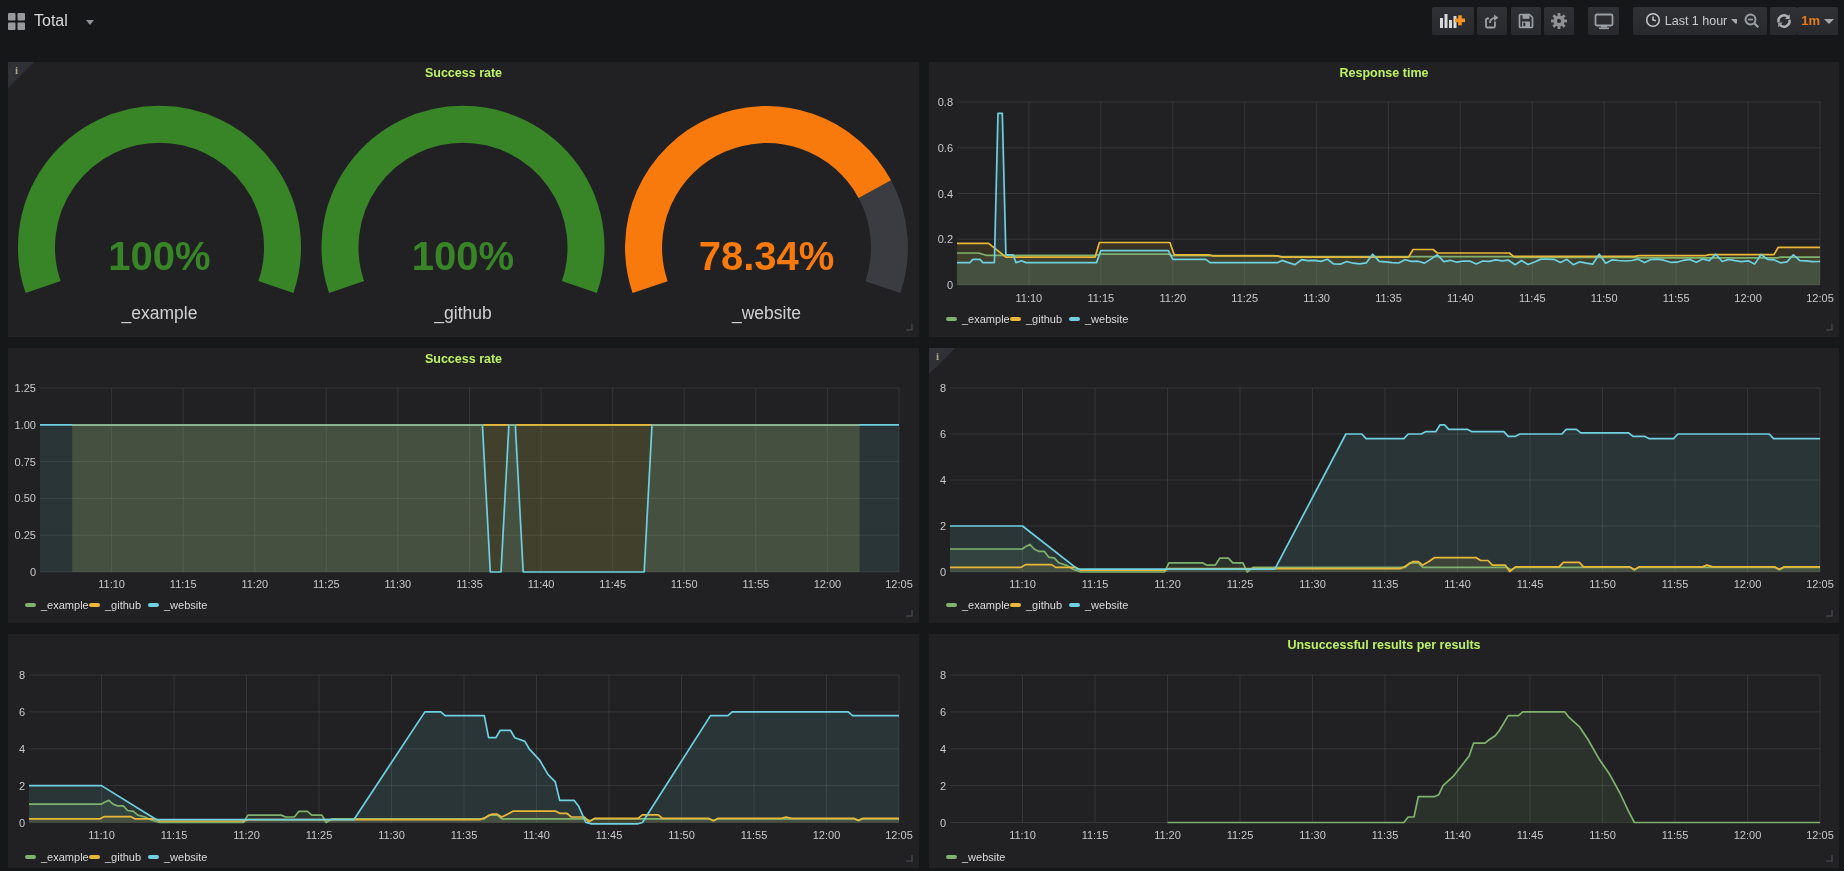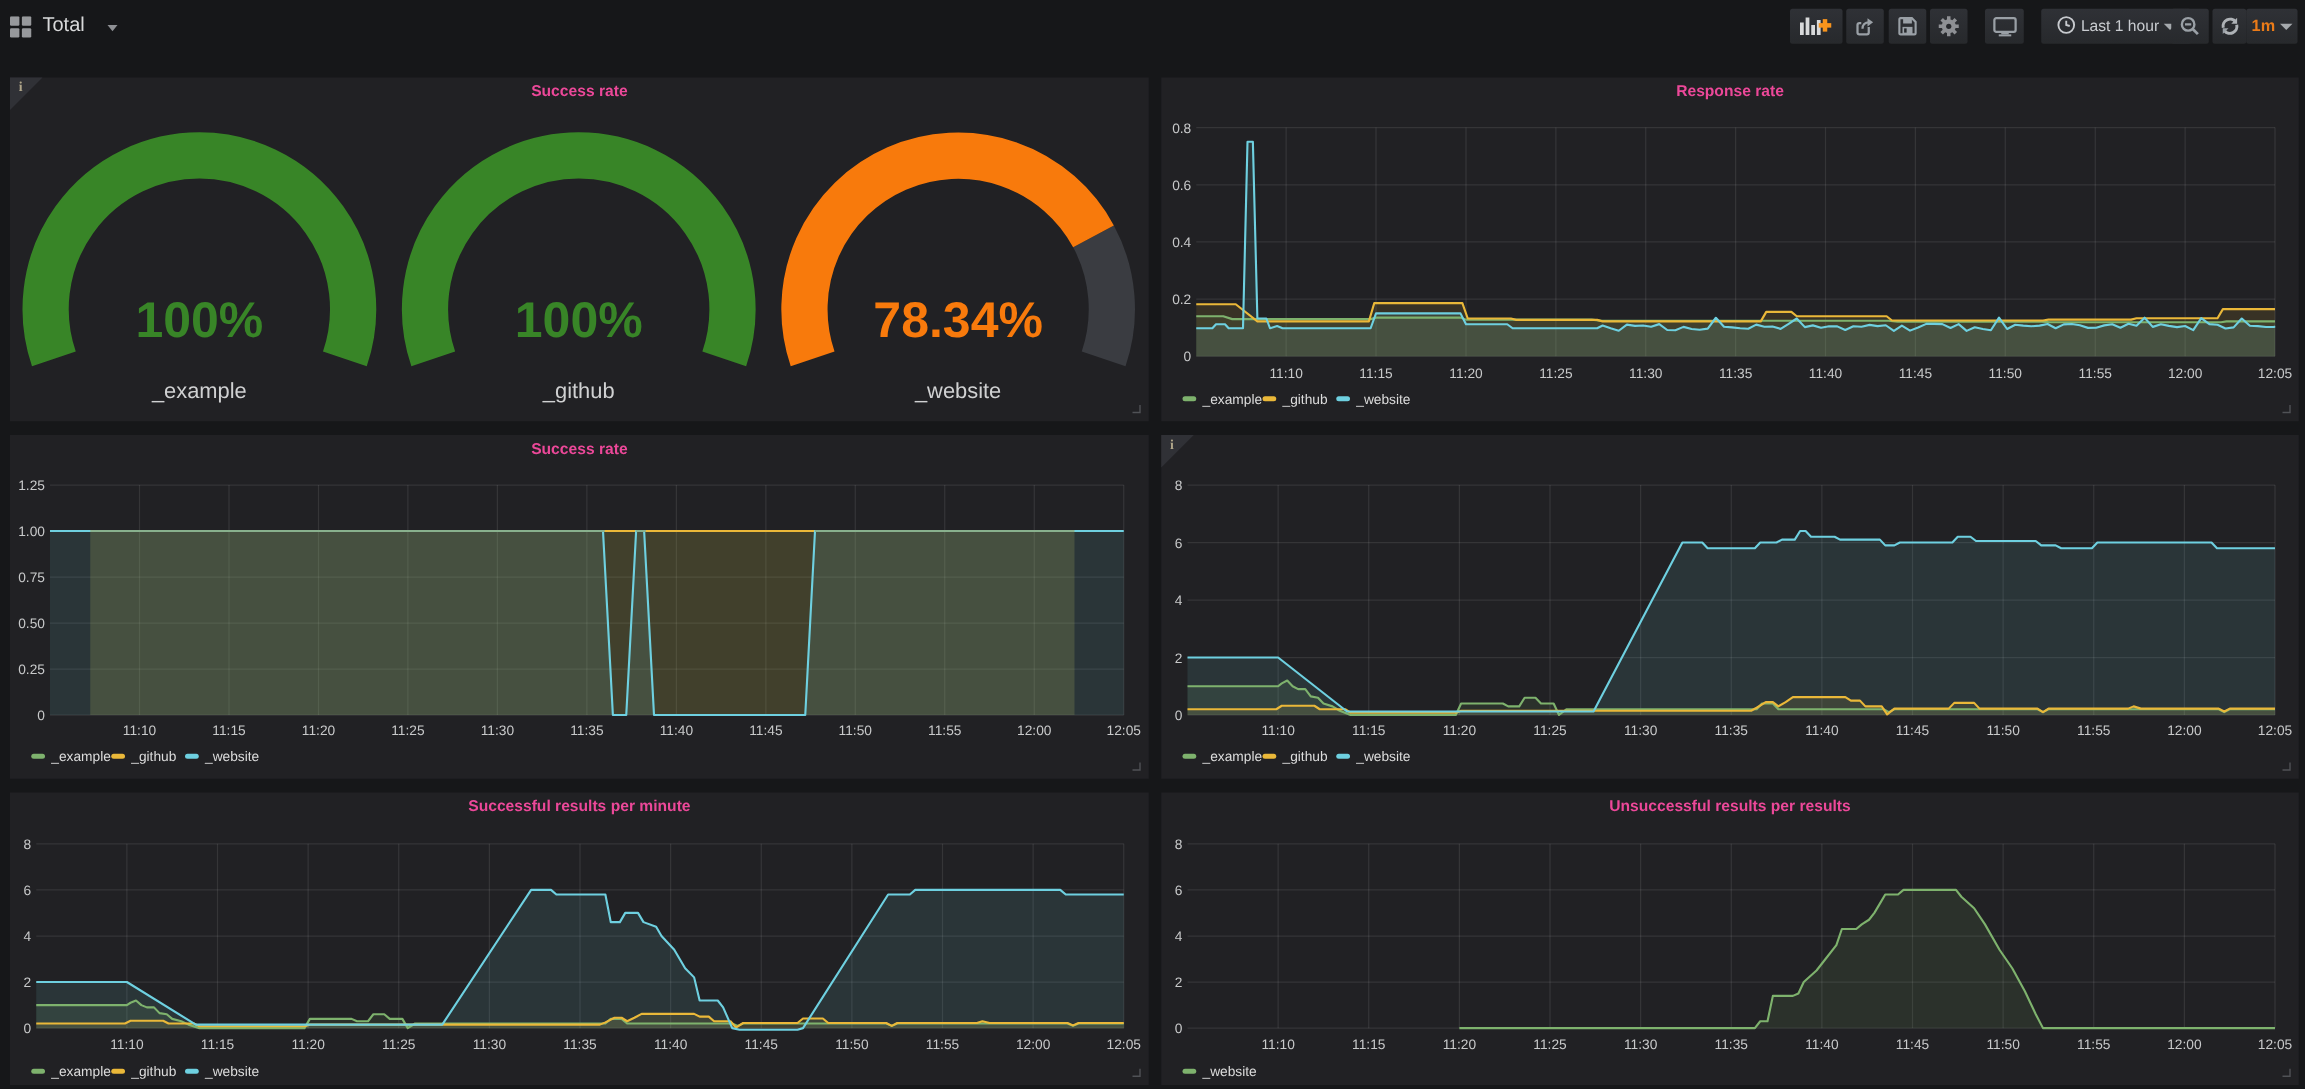--- a/index.html
+++ b/index.html
@@ -1,20 +1,20 @@
 <!DOCTYPE html>
 <html><head><meta charset="utf-8"><style>
 * { margin:0; padding:0; box-sizing:border-box; }
 html,body { width:1844px; height:871px; background:#161719; font-family:"Liberation Sans",sans-serif; overflow:hidden; }
 .nav { position:absolute; left:0; top:0; width:100%; height:42px; }
 .btn { position:absolute; top:7px; height:28px; background:linear-gradient(#2f3136,#27292c); border-radius:2px; text-align:center; }
 .caret { position:absolute; width:0; height:0; border-left:4.5px solid transparent; border-right:4.5px solid transparent; border-top:5px solid #8e9094; }
 .caret2 { display:inline-block; width:0; height:0; border-left:5px solid transparent; border-right:5px solid transparent; border-top:5.5px solid #a5a9ad; vertical-align:1px; }
 .panel { position:absolute; background:#212124; }
-.ptitle { position:absolute; left:0; right:0; top:4px; text-align:center; font-size:12.5px; font-weight:bold; color:#ec4899; }
+.ptitle { position:absolute; left:0; right:0; top:4px; text-align:center; font-size:12.5px; font-weight:bold; color:#bef264; }
 </style></head><body>
 <div class="nav">
     <svg width="20" height="20" style="position:absolute;left:8px;top:13px">
       <rect x="0" y="0" width="7.5" height="7.5" rx="1" fill="#97999c"></rect>
       <rect x="9.5" y="0" width="7.5" height="7.5" rx="1" fill="#97999c"></rect>
       <rect x="0" y="9.5" width="7.5" height="7.5" rx="1" fill="#97999c"></rect>
       <rect x="9.5" y="9.5" width="7.5" height="7.5" rx="1" fill="#97999c"></rect>
     </svg>
     <div style="position:absolute;left:34px;top:12px;font-size:16px;color:#d8d9da">Total</div>
     <div class="caret" style="left:86px;top:20px"></div>
@@ -83,21 +83,21 @@
       <text x="455.0" y="207.5" text-anchor="middle" font-size="40" font-weight="bold" fill="#388527">100%</text>
       <text x="455.0" y="256.5" text-anchor="middle" font-size="17.5" fill="#d0d1d2">_github</text>
       <path d="M866.8,127.1 A123.0,123.0 0 0 1 874.9,225.1" fill="none" stroke="#3a3c41" stroke-width="37"></path>
       <path d="M642.1,225.1 A123.0,123.0 0 0 1 866.8,127.1" fill="none" stroke="#f87a0c" stroke-width="37"></path>
       <text x="758.5" y="207.5" text-anchor="middle" font-size="40" font-weight="bold" fill="#f87a0c">78.34%</text>
       <text x="758.5" y="256.5" text-anchor="middle" font-size="17.5" fill="#d0d1d2">_website</text>
       <path d="M904,262 L904,268 L898,268" fill="none" stroke="#505256" stroke-width="1.1"></path>
     </svg>
   </div>
 <div class="panel" style="left:929px;top:62px;width:910px;height:275px">
-    <div class="ptitle">Response rate</div>
+    <div class="ptitle">Response time</div>
     <svg width="910" height="275" style="position:absolute;left:0;top:0">
       <line x1="28" y1="223.0" x2="891" y2="223.0" stroke="rgba(255,255,255,0.09)" stroke-width="1"></line>
       <text x="24" y="227.0" text-anchor="end" font-size="11" fill="#c8c9ca">0</text>
       <line x1="28" y1="177.2" x2="891" y2="177.2" stroke="rgba(255,255,255,0.09)" stroke-width="1"></line>
       <text x="24" y="181.2" text-anchor="end" font-size="11" fill="#c8c9ca">0.2</text>
       <line x1="28" y1="131.5" x2="891" y2="131.5" stroke="rgba(255,255,255,0.09)" stroke-width="1"></line>
       <text x="24" y="135.5" text-anchor="end" font-size="11" fill="#c8c9ca">0.4</text>
       <line x1="28" y1="85.8" x2="891" y2="85.8" stroke="rgba(255,255,255,0.09)" stroke-width="1"></line>
       <text x="24" y="89.8" text-anchor="end" font-size="11" fill="#c8c9ca">0.6</text>
       <line x1="28" y1="40.0" x2="891" y2="40.0" stroke="rgba(255,255,255,0.09)" stroke-width="1"></line>
@@ -243,21 +243,20 @@
       <rect x="17" y="255" width="11" height="4" rx="2" fill="#7EB26D"></rect>
       <text x="33" y="261" font-size="11" fill="#dcdcdc">_example</text>
       <rect x="81.0" y="255" width="11" height="4" rx="2" fill="#EAB839"></rect>
       <text x="97.0" y="261" font-size="11" fill="#dcdcdc">_github</text>
       <rect x="140.0" y="255" width="11" height="4" rx="2" fill="#6ED0E0"></rect>
       <text x="156.0" y="261" font-size="11" fill="#dcdcdc">_website</text>
       <path d="M903,262 L903,268 L897,268" fill="none" stroke="#505256" stroke-width="1.1"></path>
     </svg>
   </div>
 <div class="panel" style="left:8px;top:634px;width:911px;height:234px">
-    <div class="ptitle">Successful results per minute</div>
     <svg width="911" height="234" style="position:absolute;left:0;top:0">
       <line x1="21" y1="188.5" x2="891" y2="188.5" stroke="rgba(255,255,255,0.09)" stroke-width="1"></line>
       <text x="17" y="192.5" text-anchor="end" font-size="11" fill="#c8c9ca">0</text>
       <line x1="21" y1="151.6" x2="891" y2="151.6" stroke="rgba(255,255,255,0.09)" stroke-width="1"></line>
       <text x="17" y="155.6" text-anchor="end" font-size="11" fill="#c8c9ca">2</text>
       <line x1="21" y1="114.8" x2="891" y2="114.8" stroke="rgba(255,255,255,0.09)" stroke-width="1"></line>
       <text x="17" y="118.8" text-anchor="end" font-size="11" fill="#c8c9ca">4</text>
       <line x1="21" y1="77.9" x2="891" y2="77.9" stroke="rgba(255,255,255,0.09)" stroke-width="1"></line>
       <text x="17" y="81.9" text-anchor="end" font-size="11" fill="#c8c9ca">6</text>
       <line x1="21" y1="41.0" x2="891" y2="41.0" stroke="rgba(255,255,255,0.09)" stroke-width="1"></line>

